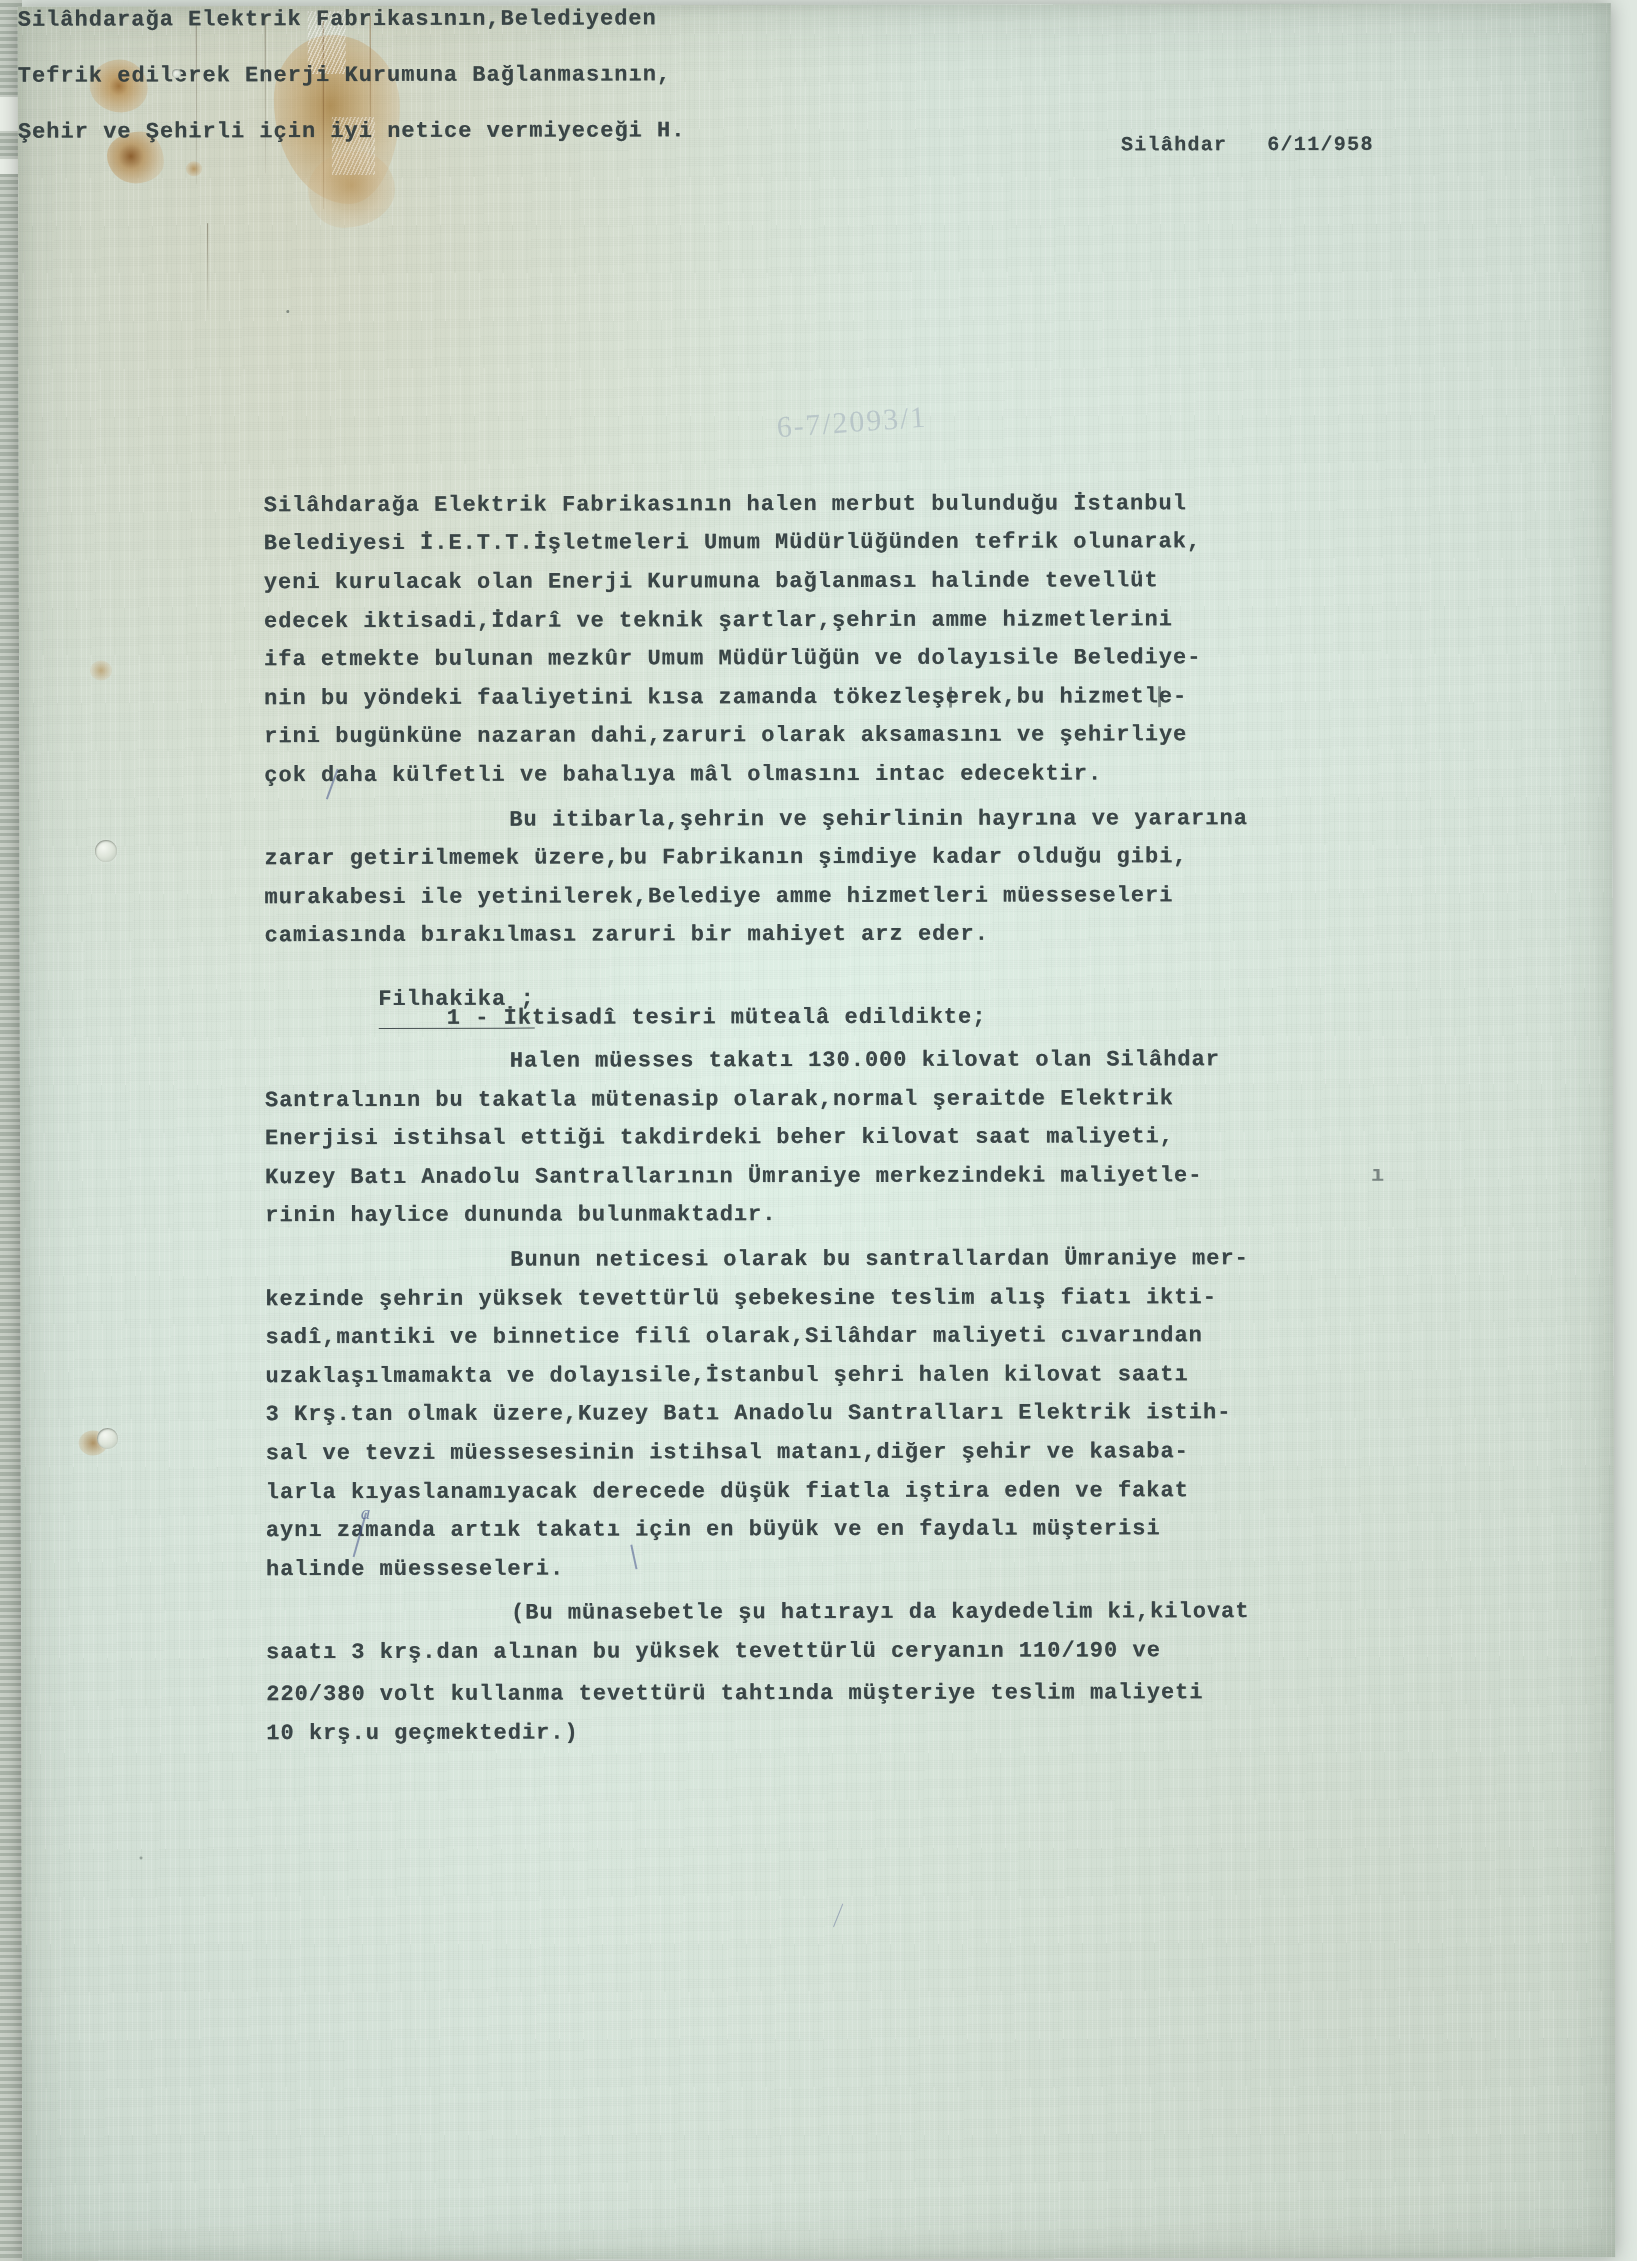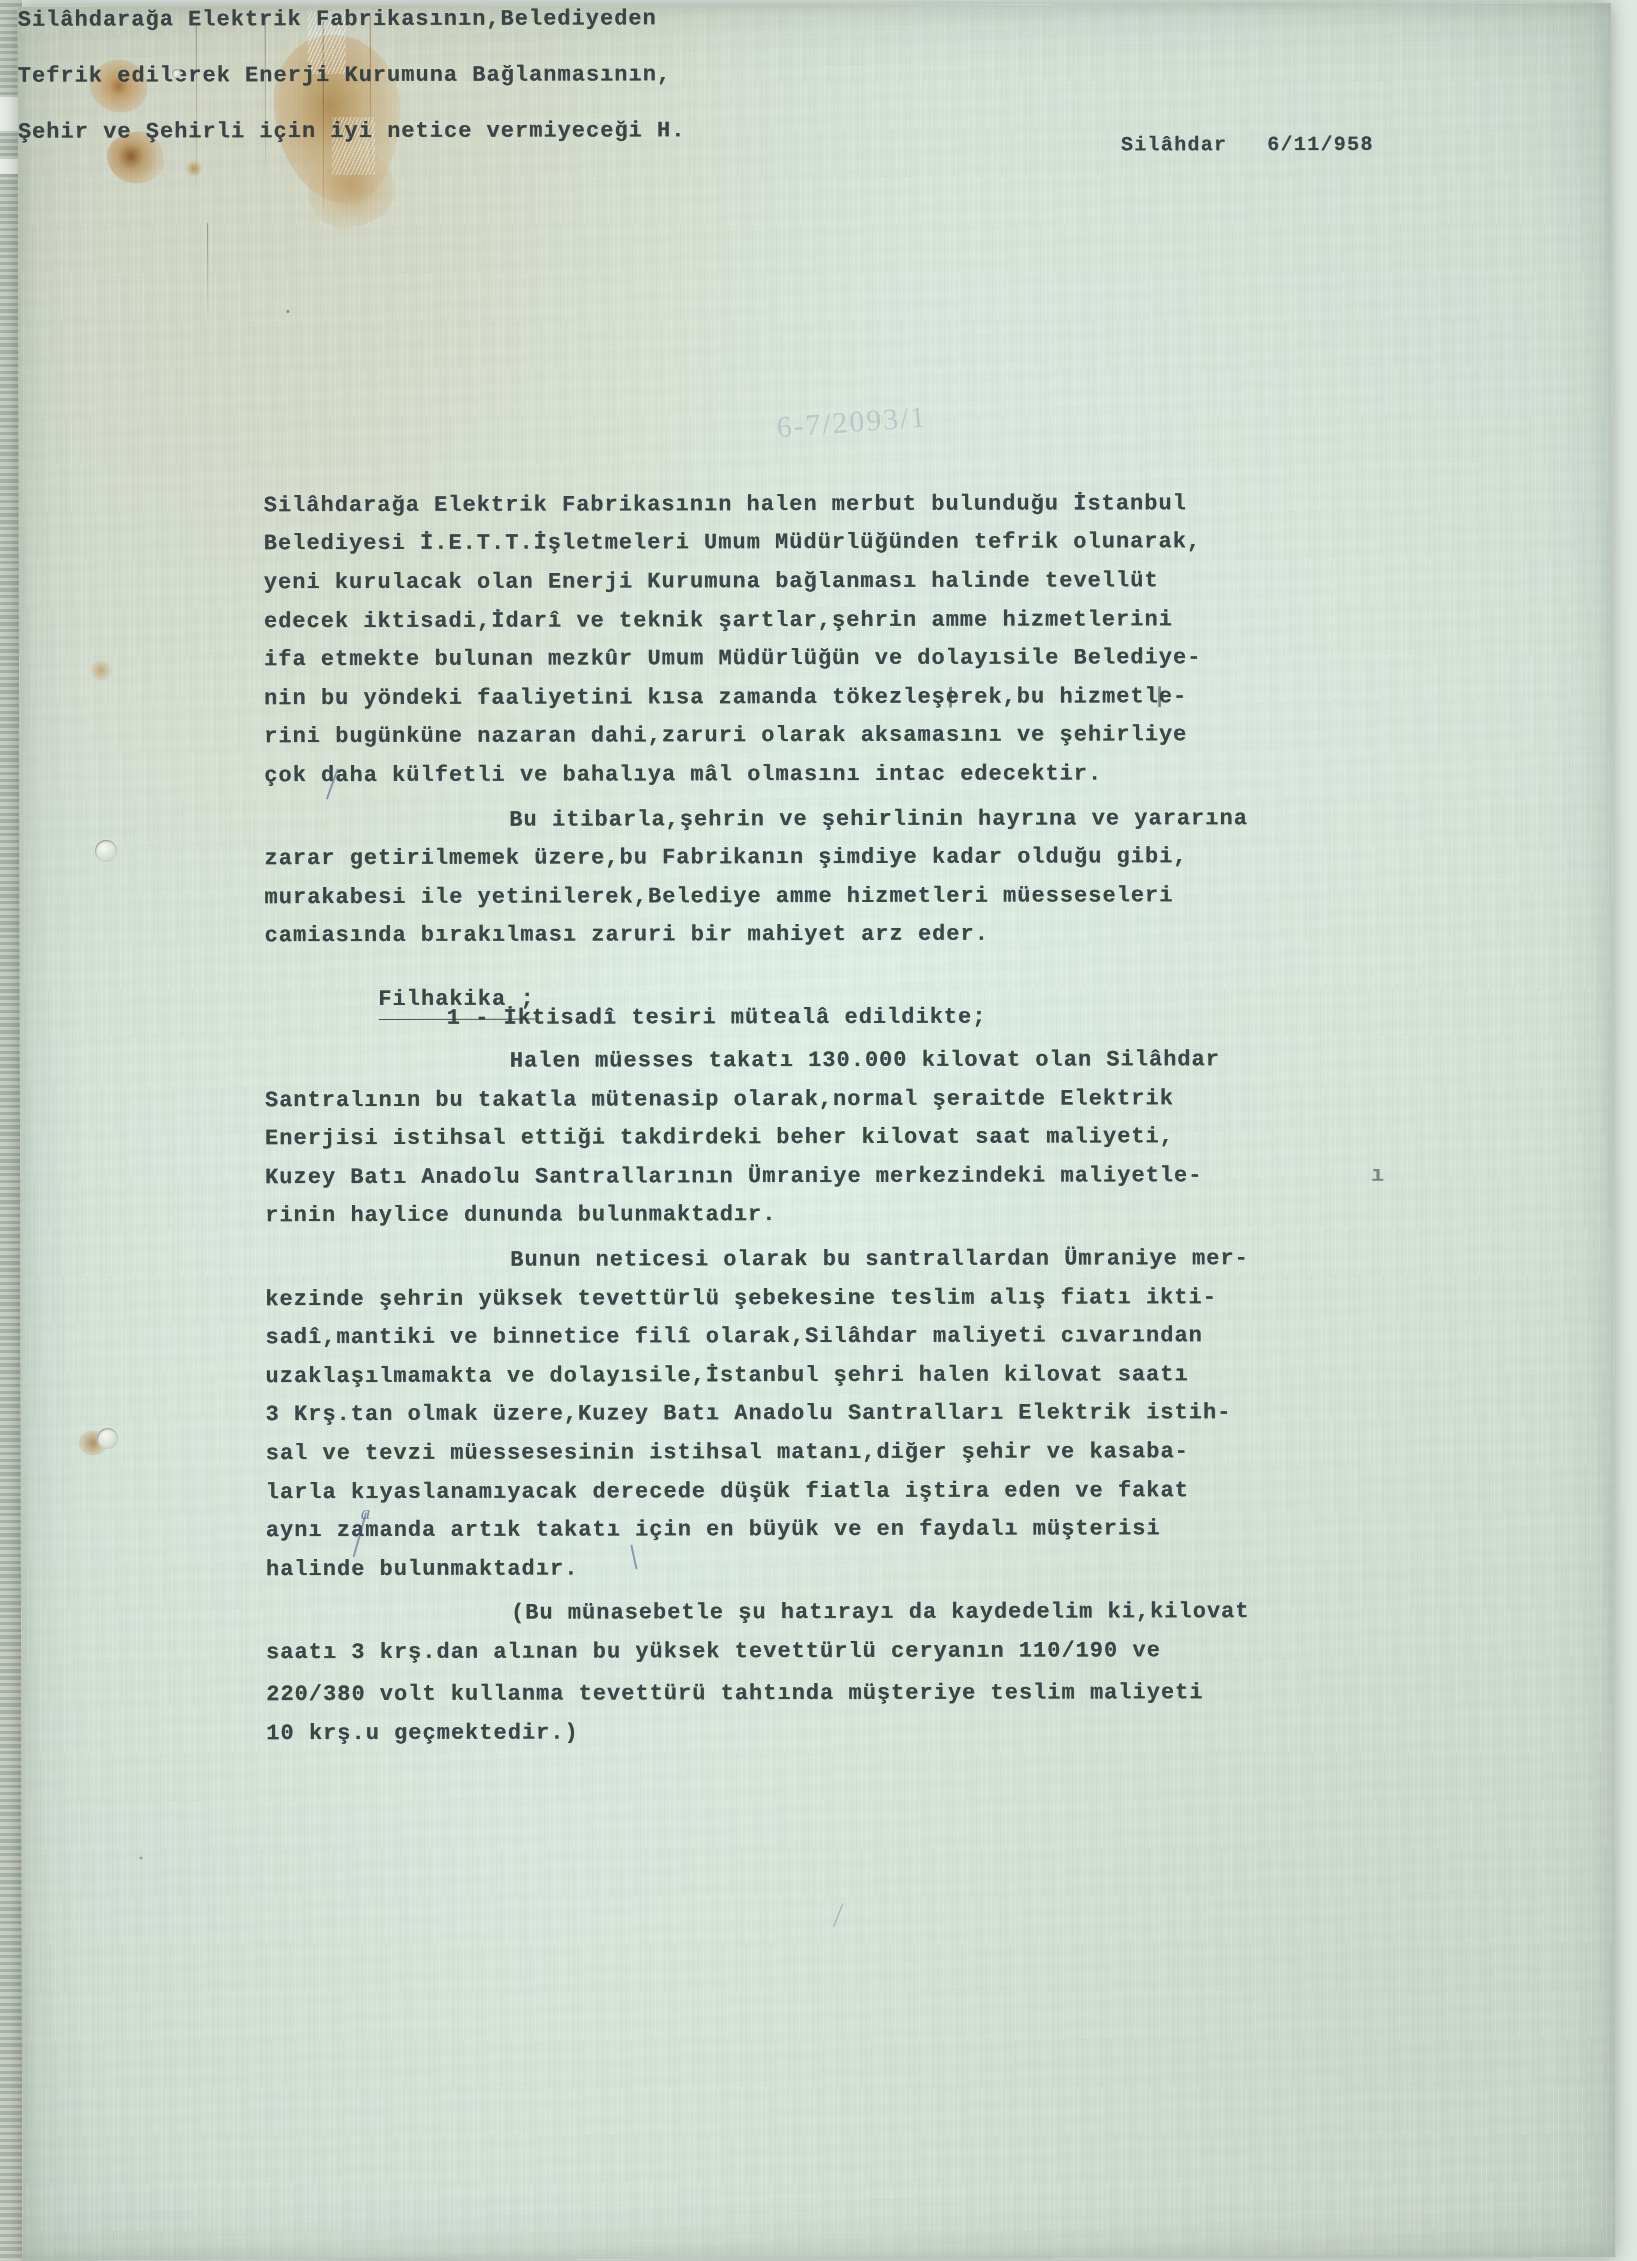--- a/index.html
+++ b/index.html
@@ -189,21 +189,21 @@
 
   .bline {
     position: absolute;
     font-size: 22px;
     letter-spacing: 1px;
     left: 245px;
   }
 
   .underline-seg {
     border-bottom: 1.4px solid #3b4548;
-    padding-bottom: 7px;
+    padding-bottom: 16px;
   }
 
   
   .pencil {
     position: absolute;
     color: #3f4f86;
     font-family: "Liberation Serif", "DejaVu Serif", serif;
     font-style: italic;
     opacity: 0.62;
     pointer-events: none;
@@ -307,21 +307,21 @@
       <div class="tw bline" style="top:1197px;">rinin haylice dununda bulunmaktadır.</div>
 
       <div class="tw bline" style="top:1242px;left:490px;">Bunun neticesi olarak bu santrallardan Ümraniye mer-</div>
       <div class="tw bline" style="top:1281px;">kezinde şehrin yüksek tevettürlü şebekesine teslim alış fiatı ikti-</div>
       <div class="tw bline" style="top:1319px;">sadî,mantiki ve binnetice filî olarak,Silâhdar maliyeti cıvarından</div>
       <div class="tw bline" style="top:1358px;">uzaklaşılmamakta ve dolayısile,İstanbul şehri halen kilovat saatı</div>
       <div class="tw bline" style="top:1396px;">3 Krş.tan olmak üzere,Kuzey Batı Anadolu Santralları Elektrik istih-</div>
       <div class="tw bline" style="top:1435px;">sal ve tevzi müessesesinin istihsal matanı,diğer şehir ve kasaba-</div>
       <div class="tw bline" style="top:1474px;">larla kıyaslanamıyacak derecede düşük fiatla iştira eden ve fakat</div>
       <div class="tw bline" style="top:1512px;">aynı zamanda artık takatı için en büyük ve en faydalı müşterisi</div>
-      <div class="tw bline" style="top:1551px;">halinde bulunmaktadır.</div>
+      <div class="tw bline" style="top:1551px;">halinde müesseseleri.</div>
 
       <div class="tw bline" style="top:1595px;left:490px;">(Bu münasebetle şu hatırayı da kaydedelim ki,kilovat</div>
       <div class="tw bline" style="top:1634px;">saatı 3 krş.dan alınan bu yüksek tevettürlü ceryanın 110/190 ve</div>
       <div class="tw bline" style="top:1676px;">220/380 volt kullanma tevettürü tahtında müşteriye teslim maliyeti</div>
       <div class="tw bline" style="top:1715px;">10 krş.u geçmektedir.)</div>
 
     </div>
 
     <div class="overstrike" style="left:925px;top:680px;">|</div>
     <div class="overstrike" style="left:1134px;top:680px;">|</div>

